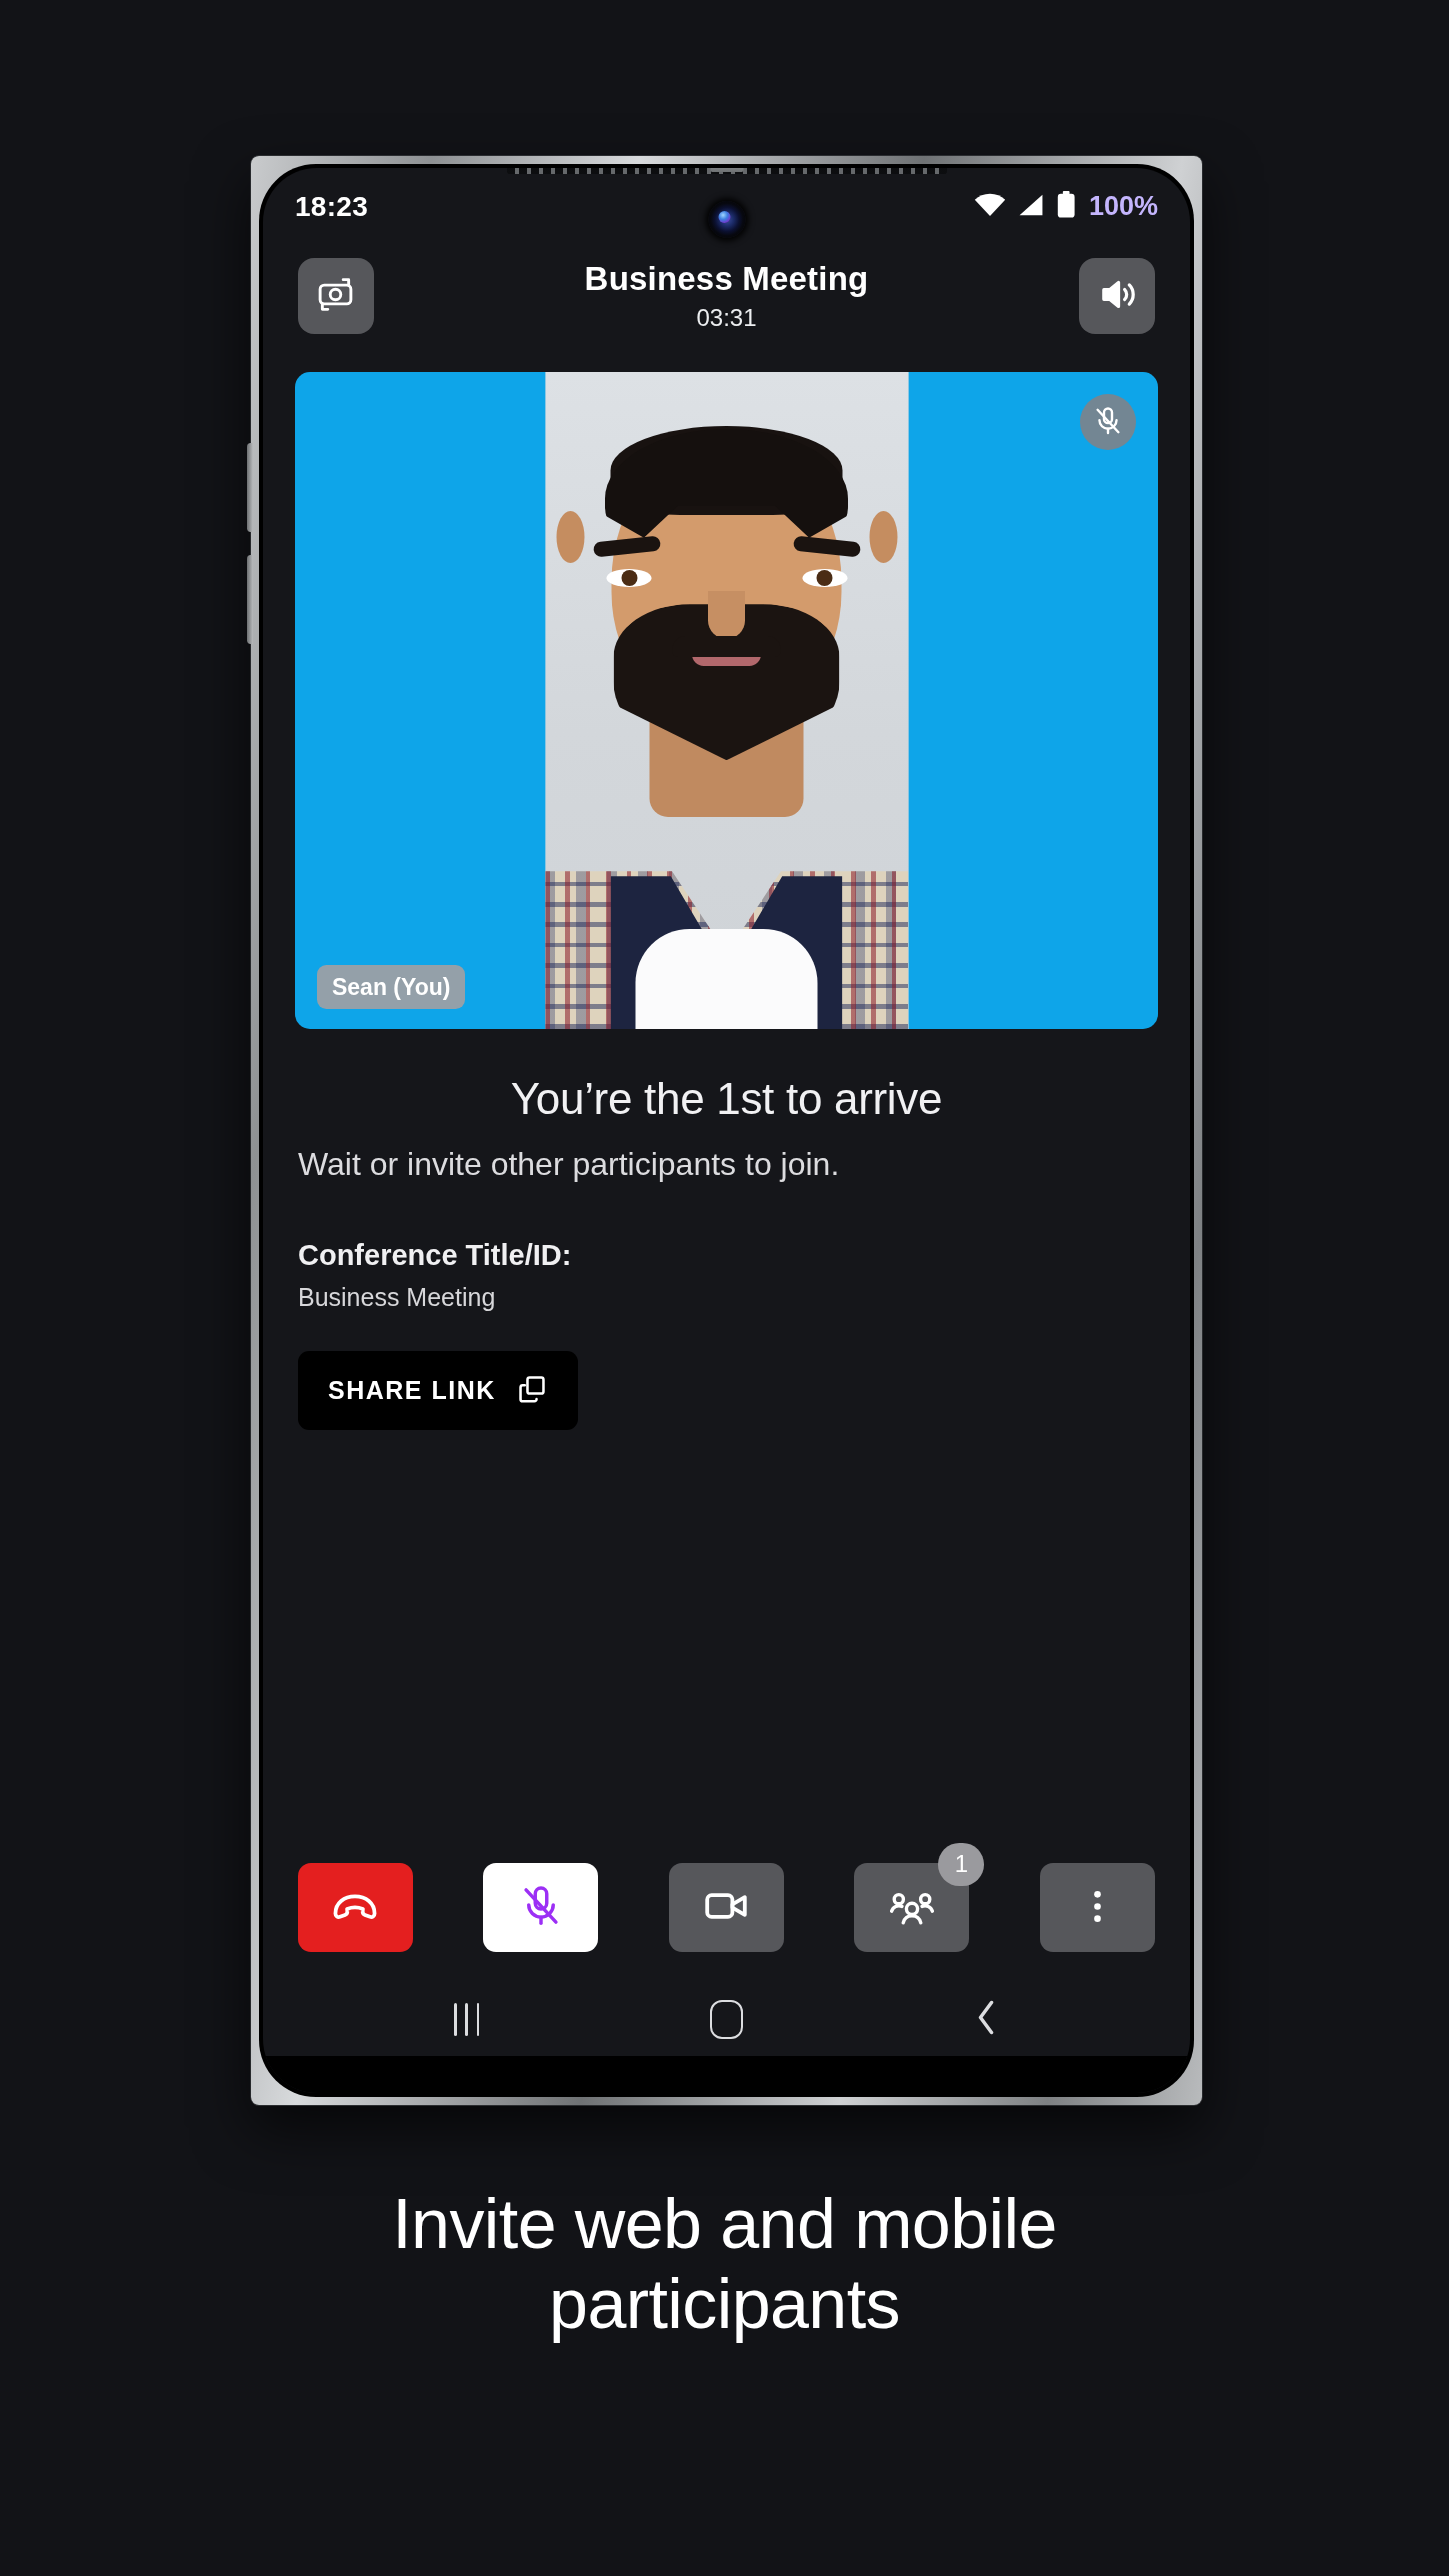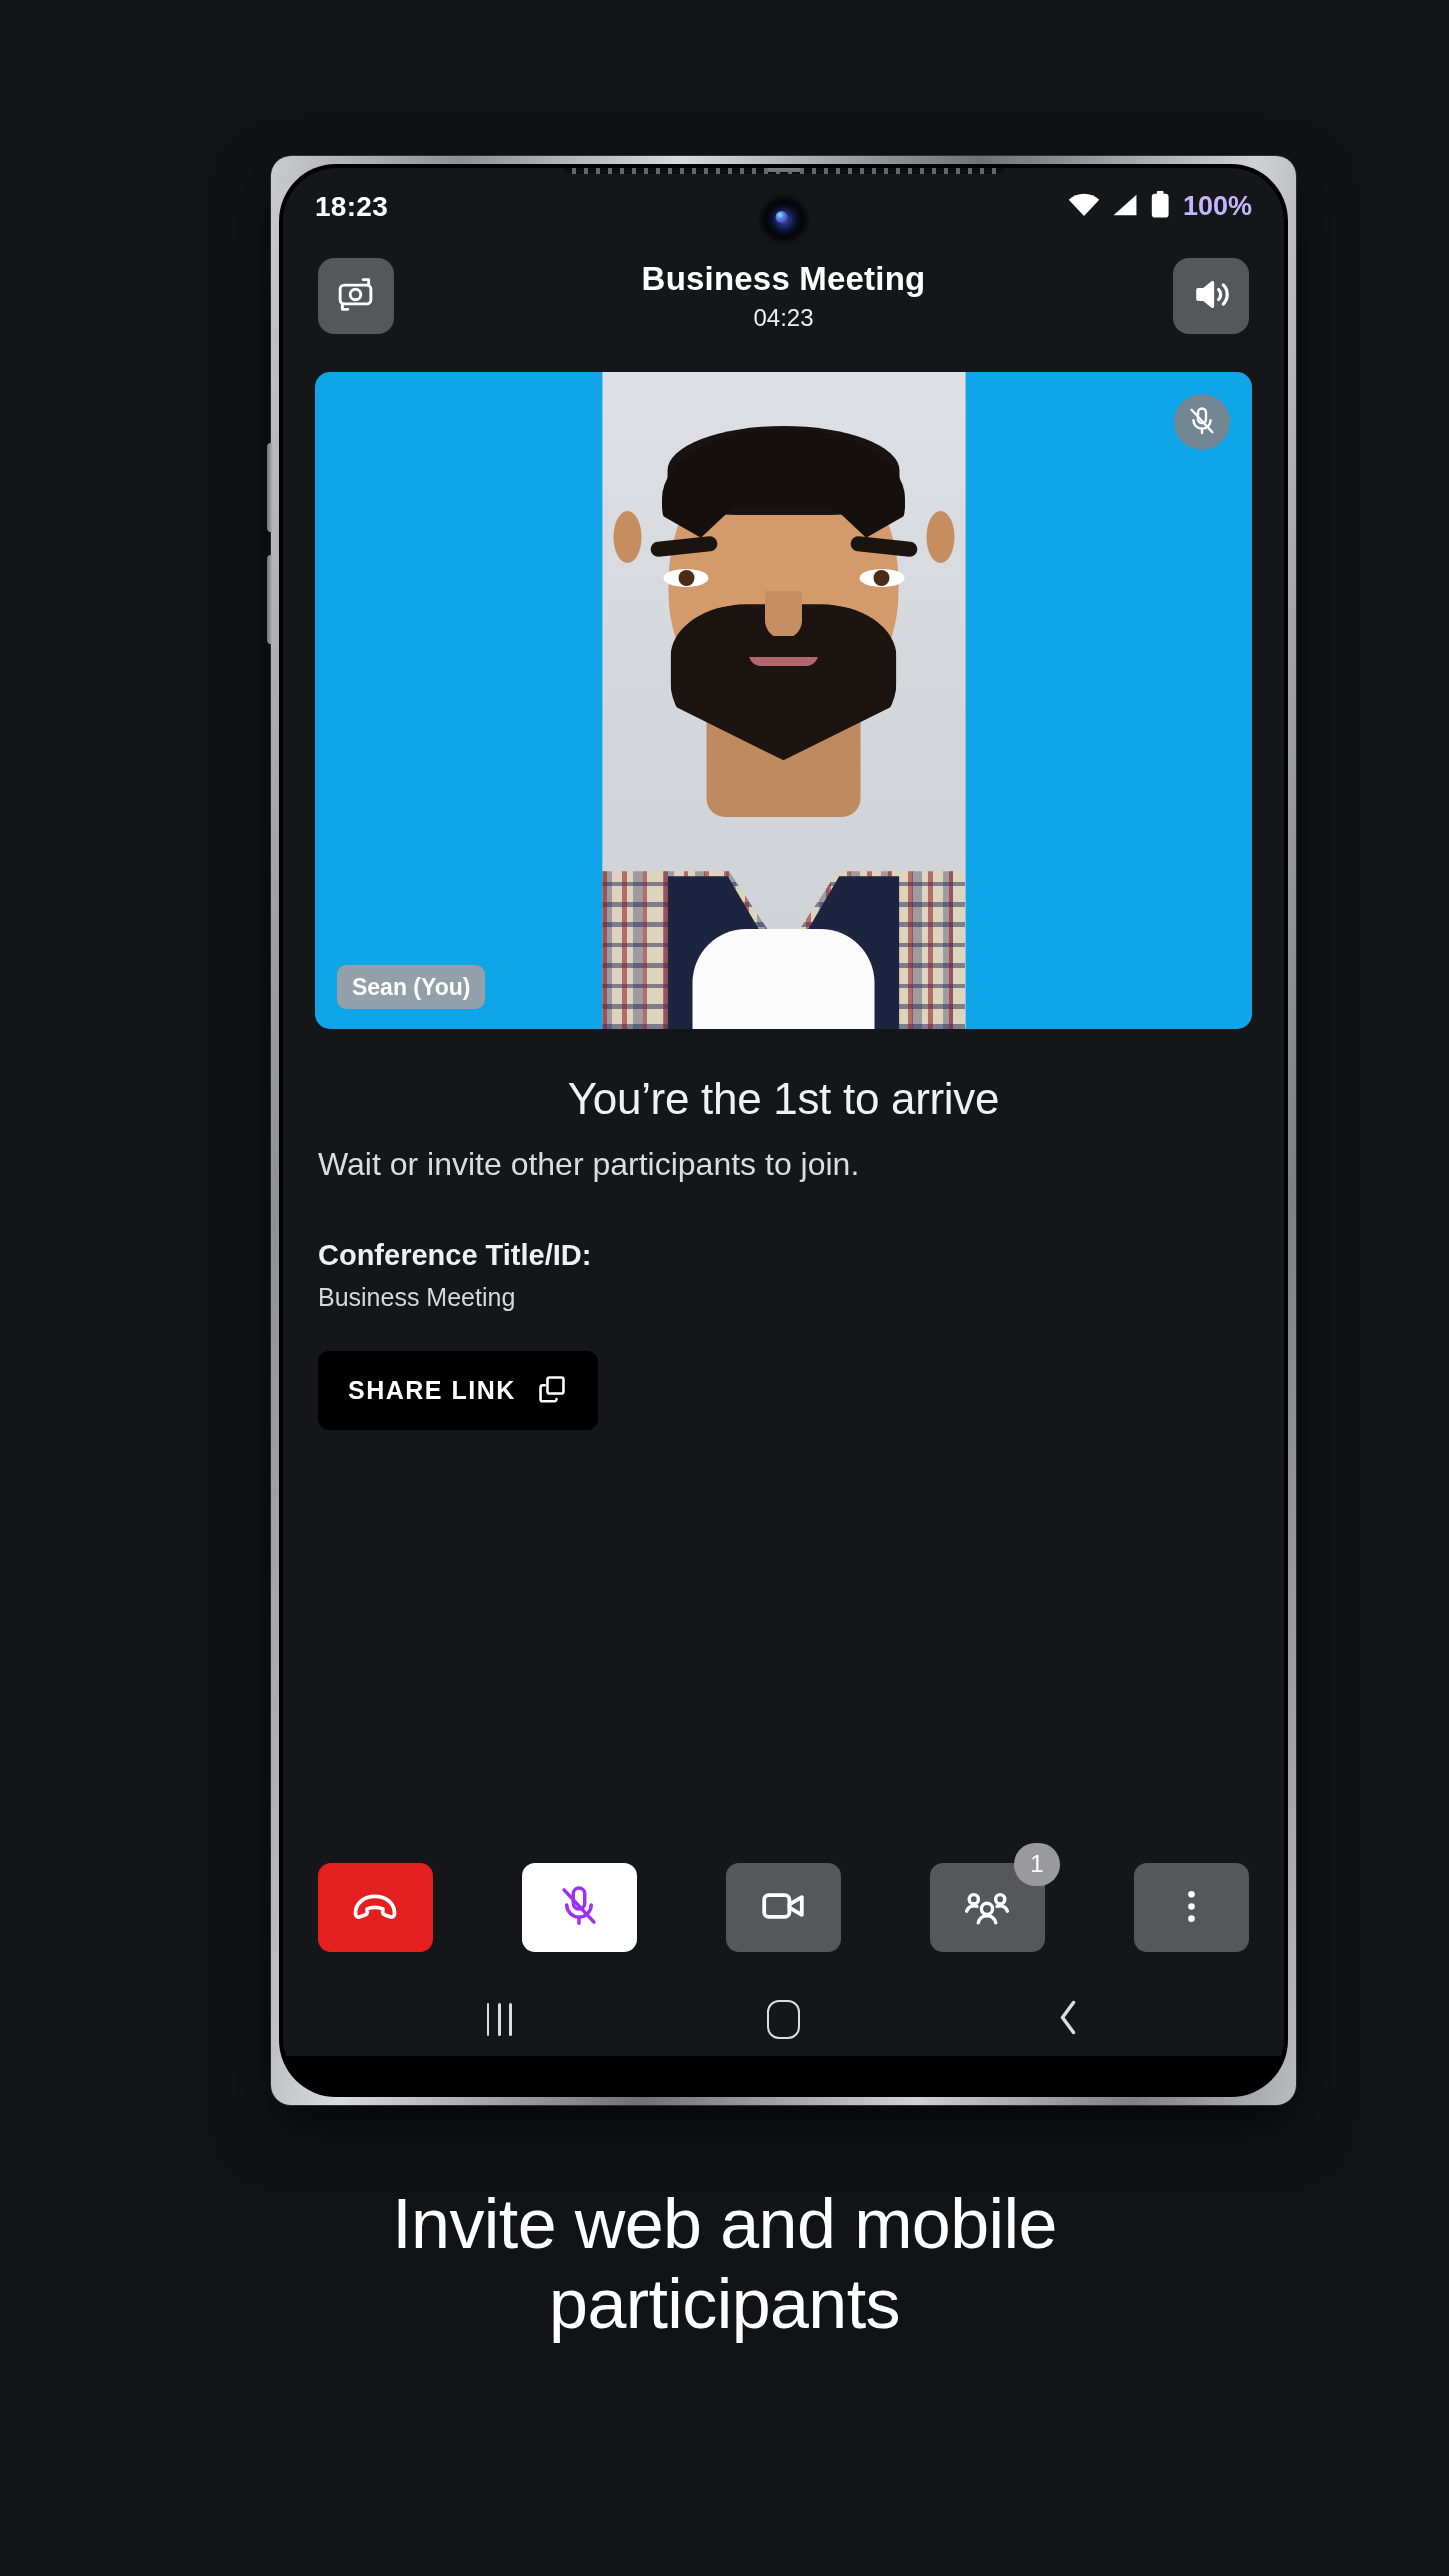--- a/index.html
+++ b/index.html
@@ -6,23 +6,23 @@
   html,body{ background:#121317; }
   body{
     width:1449px; height:2576px;
     font-family:"Liberation Sans", sans-serif;
     position:relative; overflow:hidden;
     -webkit-font-smoothing:antialiased;
   }
 
   
   #phone-frame{
-    position:absolute; left:271px; top:156px;
-    width:1025px; height:1949px;
-    border-radius:20px;
+    position:absolute; left:251px; top:156px;
+    width:951px; height:1949px;
+    border-radius:8px;
     background:linear-gradient(100deg,#c9cbcd 0%,#8e9193 14%,#d8dadc 30%,#6f7274 52%,#cfd1d3 72%,#7e8183 88%,#b9bbbd 100%);
     padding:8.3px;
     box-shadow:0 0 0 0.9px #2b2d30, 0 24px 56px rgba(0,0,0,.65);
   }
   #phone-inner{
     width:100%; height:100%;
     border-radius:57px;
     background:#000;
     padding:3.7px;
     position:relative;
@@ -263,21 +263,21 @@
               <rect x="3" y="6.5" width="18" height="11" rx="2.4"></rect>
               <circle cx="12" cy="12" r="3.1"></circle>
               <path d="M16.5 3.3h3.2v3.2"></path>
               <path d="M7.5 20.7H4.3v-3.2"></path>
             </svg>
           </span>
         </div>
 
         <div id="call-title-wrap">
           <div id="call-title">Business Meeting</div>
-          <div id="call-timer">04:23</div>
+          <div id="call-timer">03:31</div>
         </div>
 
         <div class="hdr-btn">
           <span>
             <svg width="41" height="41" viewBox="0 0 24 24" fill="none" stroke="#fff" stroke-width="1.9" stroke-linecap="round" stroke-linejoin="round">
               <path d="M4 9.2h3.4L12.6 5v14L7.4 14.8H4z" fill="#fff"></path>
               <path d="M16.2 9.1a4.2 4.2 0 0 1 0 5.8"></path>
               <path d="M18.9 6.4a8 8 0 0 1 0 11.2"></path>
             </svg>
           </span>

